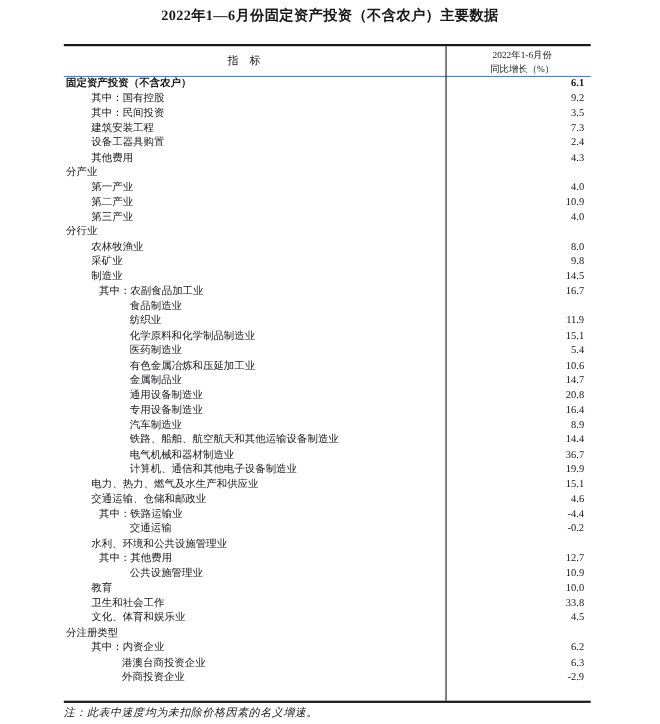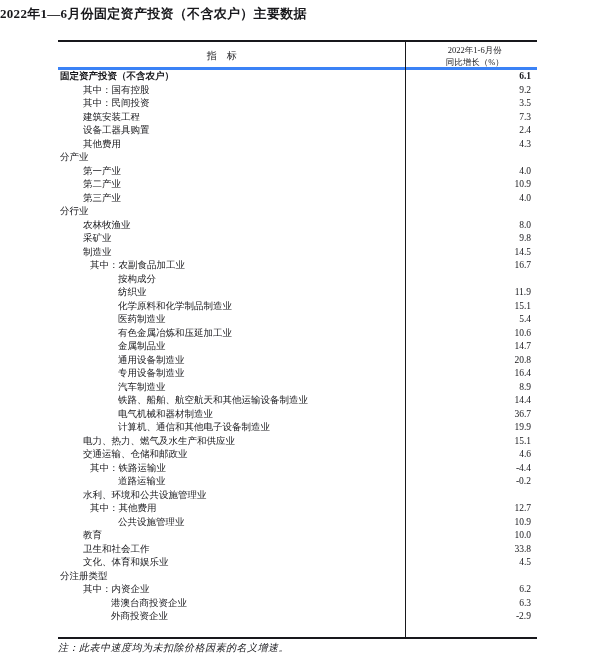--- a/index.html
+++ b/index.html
@@ -6,38 +6,39 @@
   body{
     width:600px;height:658px;
     background:#ffffff;
     font-family:"Liberation Serif","DejaVu Serif",serif;
     color:#18181c;
     position:relative;
     overflow:hidden;
   }
   .page-title{
     position:absolute;top:5px;left:0;width:600px;
+    text-align:center;
     font-size:13px;font-weight:bold;
     letter-spacing:0.3px;
   }
   .data-table{
     position:absolute;left:58px;top:40px;
     width:479px;height:599px;
     box-sizing:border-box;
     border-top:2px solid #18181c;
     border-bottom:2px solid #18181c;
   }
   .col-divider{
     position:absolute;left:347px;top:0;bottom:0;
     width:1px;background:#18181c;
   }
   .table-header{
     display:flex;height:28px;
     box-sizing:border-box;
-    border-bottom:3px solid #3b82f6;
+    border-bottom:1px solid #3b82f6;
   }
   .th-indicator{
     width:347px;text-align:center;
     font-size:10px;line-height:27px;
   }
   .th-value{
     width:132px;text-align:center;
     font-size:8.5px;line-height:12px;
     padding-top:2px;box-sizing:border-box;margin-left:27px;
   }
@@ -153,21 +154,21 @@
     <div class="cell-label">制造业</div>
     <div class="cell-value">14.5</div>
   </div>
 
   <div class="row ind3">
     <div class="cell-label">其中：农副食品加工业</div>
     <div class="cell-value">16.7</div>
   </div>
 
   <div class="row ind4">
-    <div class="cell-label">按构成分</div>
+    <div class="cell-label">食品制造业</div>
   </div>
 
   <div class="row ind4">
     <div class="cell-label">纺织业</div>
     <div class="cell-value">11.9</div>
   </div>
 
   <div class="row ind4">
     <div class="cell-label">化学原料和化学制品制造业</div>
     <div class="cell-value">15.1</div>
@@ -227,21 +228,21 @@
     <div class="cell-label">交通运输、仓储和邮政业</div>
     <div class="cell-value">4.6</div>
   </div>
 
   <div class="row ind3">
     <div class="cell-label">其中：铁路运输业</div>
     <div class="cell-value">-4.4</div>
   </div>
 
   <div class="row ind4">
-    <div class="cell-label">道路运输业</div>
+    <div class="cell-label">交通运输</div>
     <div class="cell-value">-0.2</div>
   </div>
 
   <div class="row ind1">
     <div class="cell-label">水利、环境和公共设施管理业</div>
   </div>
 
   <div class="row ind3">
     <div class="cell-label">其中：其他费用</div>
     <div class="cell-value">12.7</div>

